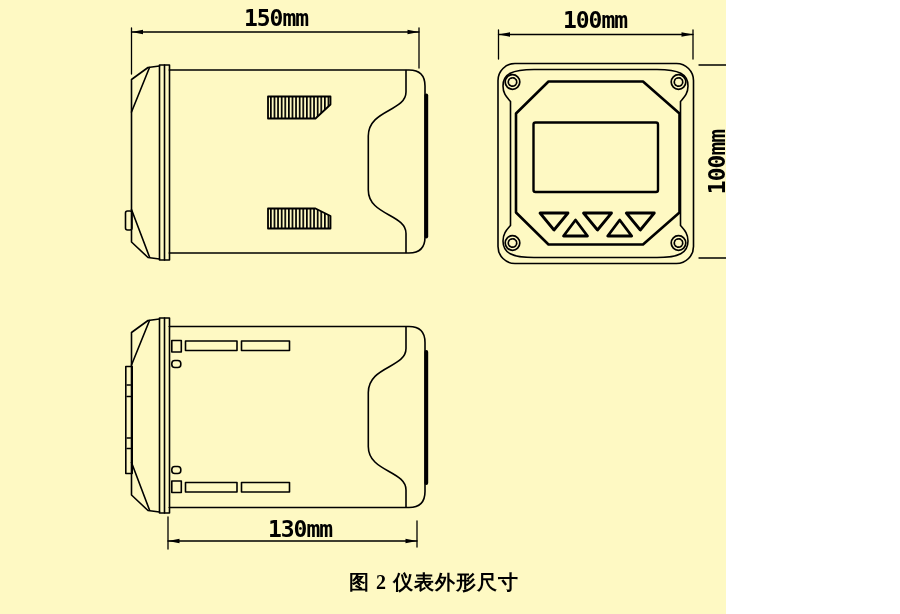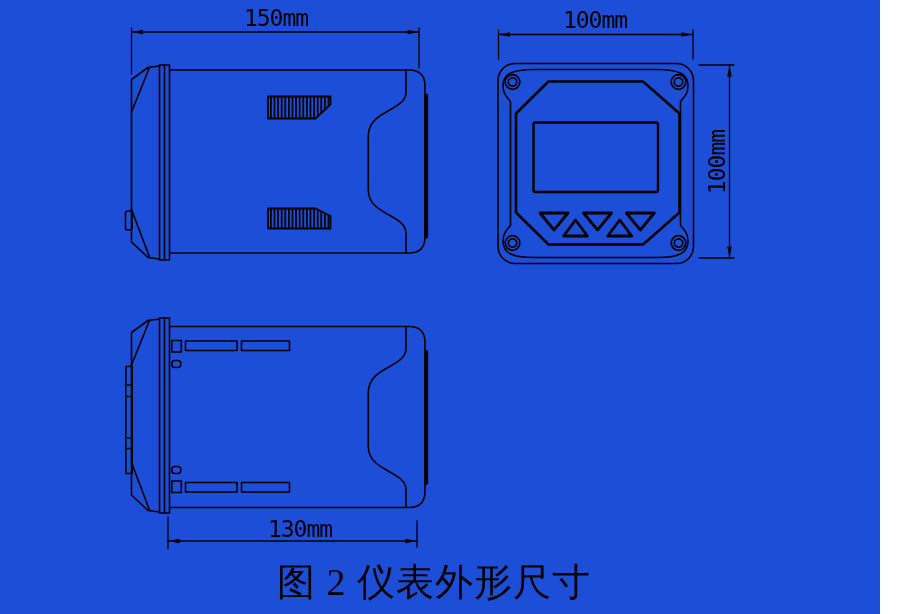--- a/index.html
+++ b/index.html
@@ -1,28 +1,28 @@
 <!DOCTYPE html>
 <html><head>
 <meta charset="utf-8">
 <style>
   html,body{margin:0;padding:0;background:#ffffff;}
   #stage{
-    position:relative;width:880px;height:614px;background:#1d4ed8;
-    font-family:"DejaVu Sans Mono",monospace;overflow:hidden;
+    position:relative;width:726px;height:614px;background:#fef9c3;
+    font-family:"DejaVu Sans Mono",monospace;overflow:hidden;font-weight:bold;
   }
   #drawing{position:absolute;left:0;top:0;width:900px;height:614px;}
   .dim-label{
     position:absolute;color:#000;font-size:23px;letter-spacing:-1px;
     white-space:nowrap;transform:translate(-50%,-50%);
     font-family:"DejaVu Sans Mono",monospace;line-height:1;
   }
   .dim-label.vertical{transform:translate(-50%,-50%) rotate(-90deg);}
   .caption{
-    position:absolute;color:#000;font-size:38px;letter-spacing:1px;
+    position:absolute;color:#000;font-size:20px;letter-spacing:1px;
     white-space:nowrap;transform:translate(-50%,-50%);
     font-family:"Liberation Serif","DejaVu Serif",serif;line-height:1;
   }
 </style>
 </head>
 <body>
 
 <div id="stage">
 
   <svg id="drawing" viewBox="0 0 900 614" fill="none" stroke="#000" stroke-width="1.6" stroke-linecap="round" stroke-linejoin="round">

